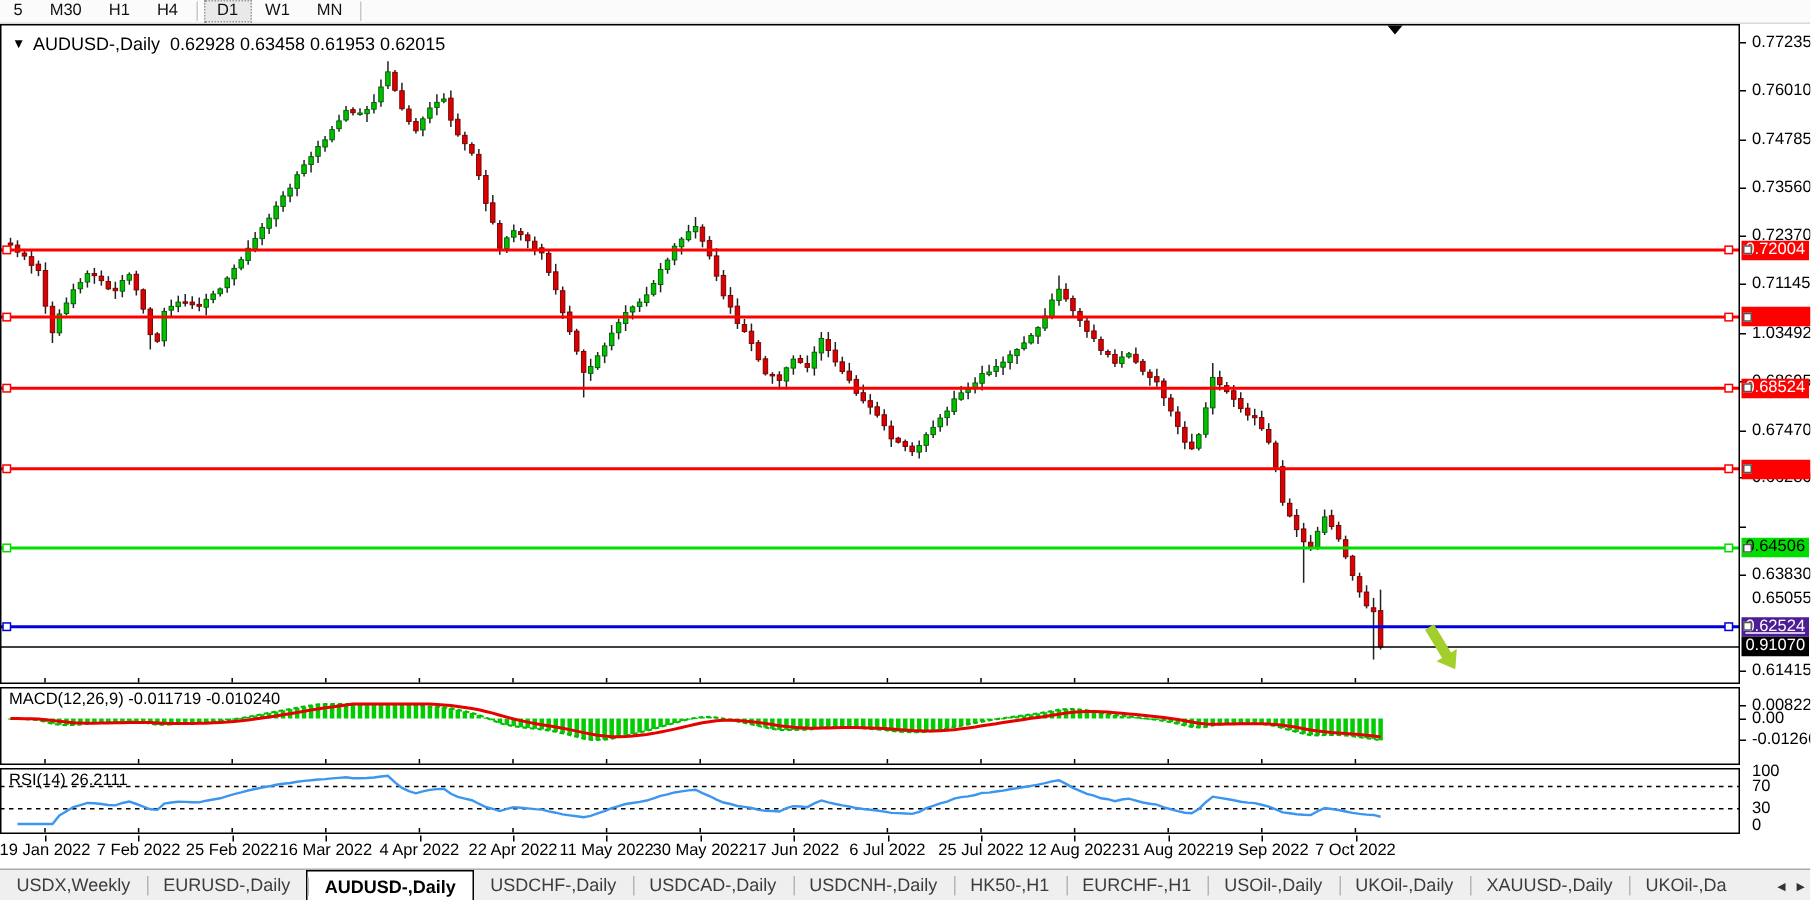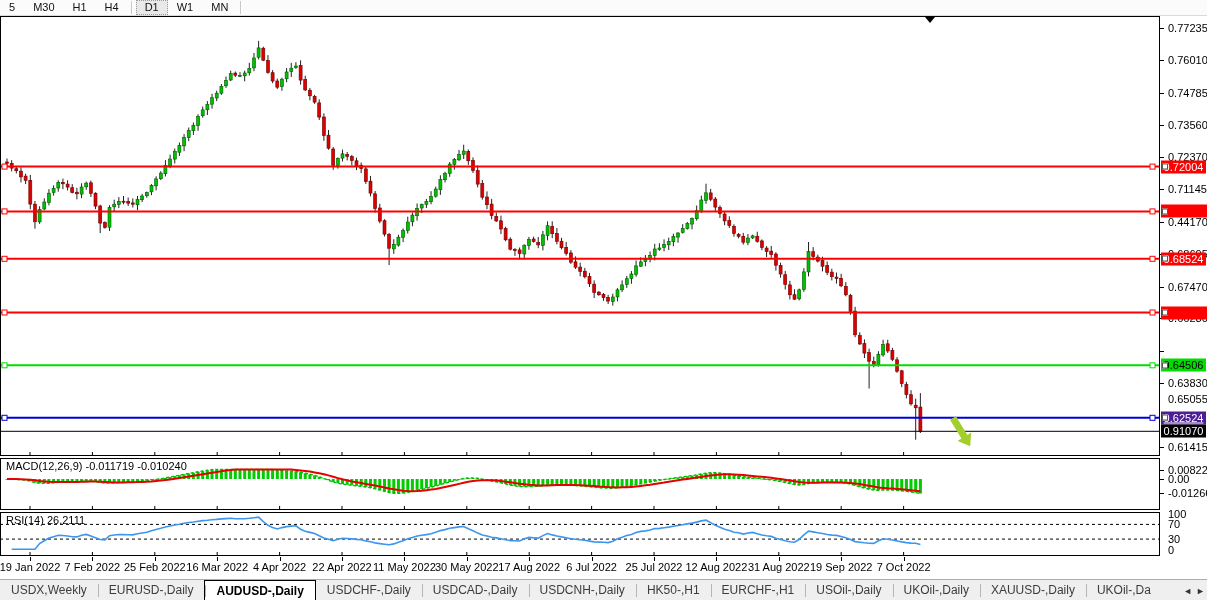--- a/index.html
+++ b/index.html
@@ -489,36 +489,37 @@
         <line x1="466.8" y1="436" x2="466.8" y2="439" stroke="#000"></line>
         <line x1="529.2" y1="436" x2="529.2" y2="439" stroke="#000"></line>
         <line x1="591.6" y1="436" x2="591.6" y2="439" stroke="#000"></line>
         <line x1="654" y1="436" x2="654" y2="439" stroke="#000"></line>
         <line x1="716.4" y1="436" x2="716.4" y2="439" stroke="#000"></line>
         <line x1="778.8" y1="436" x2="778.8" y2="439" stroke="#000"></line>
         <line x1="841.1999999999999" y1="436" x2="841.1999999999999" y2="439" stroke="#000"></line>
         <line x1="903.6" y1="436" x2="903.6" y2="439" stroke="#000"></line>
         <rect x="0.5" y="0.5" width="1159" height="439" fill="none" stroke="#000" stroke-width="1"></rect>
       </svg>
+    <div id="chart-title"><span class="tri">▼</span><span>AUDUSD-,Daily</span><span>  </span><span>0.62928 0.63458 0.61953 0.62015</span></div>
   </div>
   <div id="price-axis" class="axis-col">
       <div class="tick-dash" style="top: 12px;"></div>
       <div class="tick-label" style="top: 12px;">0.77235</div>
       <div class="tick-dash" style="top: 44.4625px;"></div>
       <div class="tick-label" style="top: 44.4625px;">0.76010</div>
       <div class="tick-dash" style="top: 76.925px;"></div>
       <div class="tick-label" style="top: 76.925px;">0.74785</div>
       <div class="tick-dash" style="top: 109.387px;"></div>
       <div class="tick-label" style="top: 109.387px;">0.73560</div>
       <div class="tick-dash" style="top: 140.922px;"></div>
       <div class="tick-label" style="top: 140.922px;">0.72370</div>
       <div class="tick-dash" style="top: 173.385px;"></div>
       <div class="tick-label" style="top: 173.385px;">0.71145</div>
       <div class="tick-dash" style="top: 205.847px;"></div>
-      <div class="tick-label" style="top: 205.847px;">0.44170</div>
+      <div class="tick-label" style="top: 205.847px;">1.03492</div>
       <div class="tick-dash" style="top: 238.31px;"></div>
       <div class="tick-label" style="top: 238.31px;">0.68695</div>
       <div class="tick-dash" style="top: 270.772px;"></div>
       <div class="tick-label" style="top: 270.772px;">0.67470</div>
       <div class="tick-dash" style="top: 302.308px;"></div>
       <div class="tick-label" style="top: 302.308px;">0.66280</div>
       <div class="tick-dash" style="top: 334.77px;"></div>
       <div class="tick-label" style="top: 334.77px; margin-top: 48px;">0.65055</div>
       <div class="tick-dash" style="top: 367.233px;"></div>
       <div class="tick-label" style="top: 367.233px;">0.63830</div>
@@ -804,21 +805,21 @@
       <div class="date-label" style="left: 217.2px;">16 Mar 2022</div>
       <div class="date-tick" style="left: 279.6px;"></div>
       <div class="date-label" style="left: 279.6px;">4 Apr 2022</div>
       <div class="date-tick" style="left: 342px;"></div>
       <div class="date-label" style="left: 342px;">22 Apr 2022</div>
       <div class="date-tick" style="left: 404.4px;"></div>
       <div class="date-label" style="left: 404.4px;">11 May 2022</div>
       <div class="date-tick" style="left: 466.8px;"></div>
       <div class="date-label" style="left: 466.8px;">30 May 2022</div>
       <div class="date-tick" style="left: 529.2px;"></div>
-      <div class="date-label" style="left: 529.2px;">17 Aug 2022</div>
+      <div class="date-label" style="left: 529.2px;">17 Jun 2022</div>
       <div class="date-tick" style="left: 591.6px;"></div>
       <div class="date-label" style="left: 591.6px;">6 Jul 2022</div>
       <div class="date-tick" style="left: 654px;"></div>
       <div class="date-label" style="left: 654px;">25 Jul 2022</div>
       <div class="date-tick" style="left: 716.4px;"></div>
       <div class="date-label" style="left: 716.4px;">12 Aug 2022</div>
       <div class="date-tick" style="left: 778.8px;"></div>
       <div class="date-label" style="left: 778.8px;">31 Aug 2022</div>
       <div class="date-tick" style="left: 841.2px;"></div>
       <div class="date-label" style="left: 841.2px;">19 Sep 2022</div>

